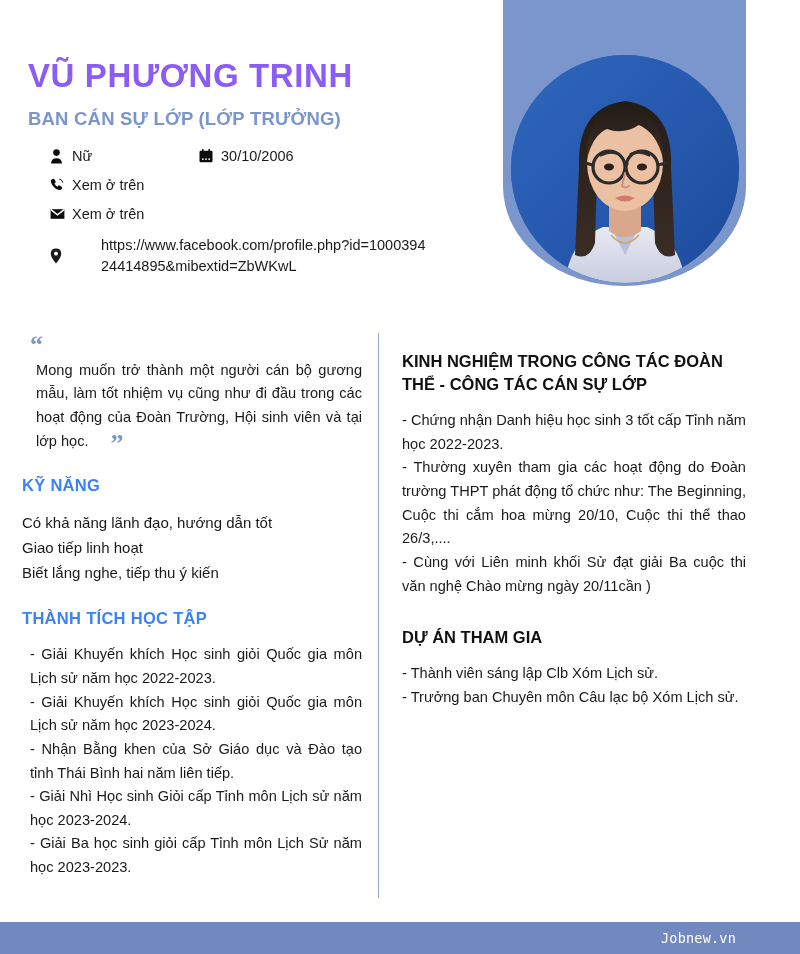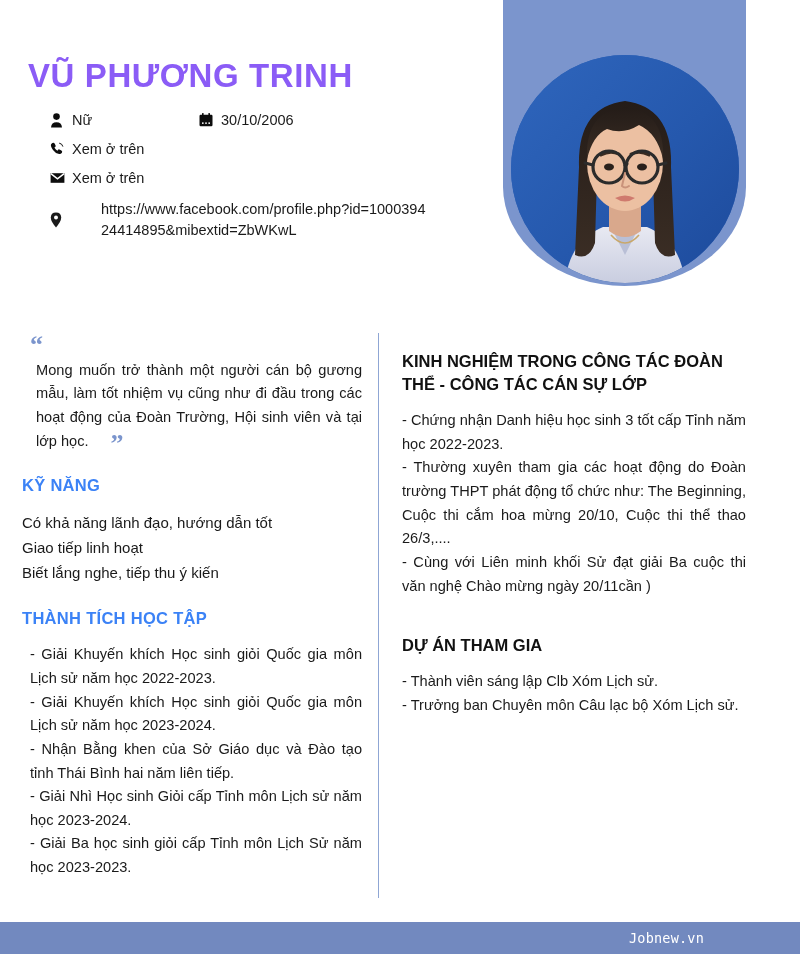--- a/index.html
+++ b/index.html
@@ -197,34 +197,34 @@
   .body-list.indent { padding-left: 8px; }
 
   .r-title { font-size: 16.5px; font-weight: bold; line-height: 1.4; }
   .r-body {
     margin-top: 13px;
     font-size: 14.6px;
     line-height: 1.62;
     text-align: justify;
     color: #1a1a1a;
   }
-  .r-sec2 { margin-top: 36px; }
+  .r-sec2 { margin-top: 28px; }
 
   
   .footer {
     position: absolute;
     left: 0;
     bottom: 0;
     width: 800px;
     height: 32px;
     background: #7289bf;
     display: flex;
     align-items: center;
     justify-content: flex-end;
-    padding-right: 96px;
+    padding-right: 64px;
   }
   .footer-text {
     font-family: "DejaVu Sans Mono", monospace;
     font-size: 13.5px;
     color: #ffffff;
     letter-spacing: 0.2px;
   }
 </style>
 </head>
 <body>
@@ -276,20 +276,21 @@
 
       <path d="M104 143 Q114 138 124 143 Q114 150 104 143 Z" fill="#cf7a6e"></path>
 
       <path d="M100 180 Q114 196 128 180" stroke="#c9a86a" stroke-width="1.6" fill="none"></path>
     </svg>
   </div>
 </div>
 
 <div class="header">
   <div class="name">VŨ PHƯƠNG TRINH</div>
+  <div class="role">BAN CÁN SỰ LỚP (LỚP TRƯỞNG)</div>
 
   <div class="contact">
 
     <div class="contact-row row-two-col">
       <div class="c-item gender">
         <span class="c-ico">
           <svg width="13" height="15" viewBox="0 0 13 15" fill="currentColor">
             <circle cx="6.5" cy="3.6" r="3.3"></circle>
             <path d="M1 14.6 q0.4 -5.4 5.5 -5.4 q5.1 0 5.5 5.4 z"></path>
           </svg>

